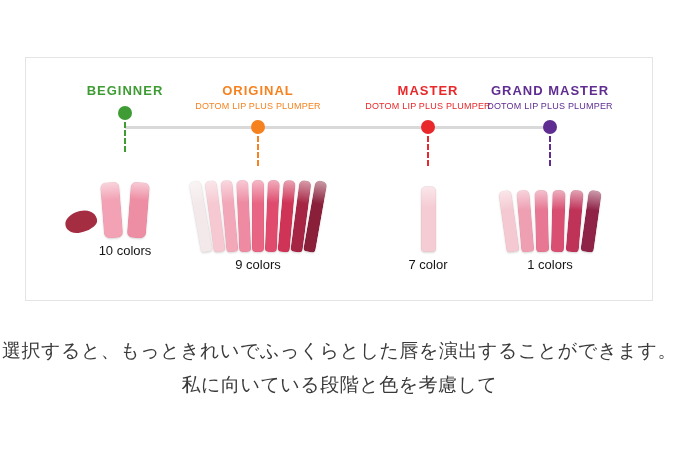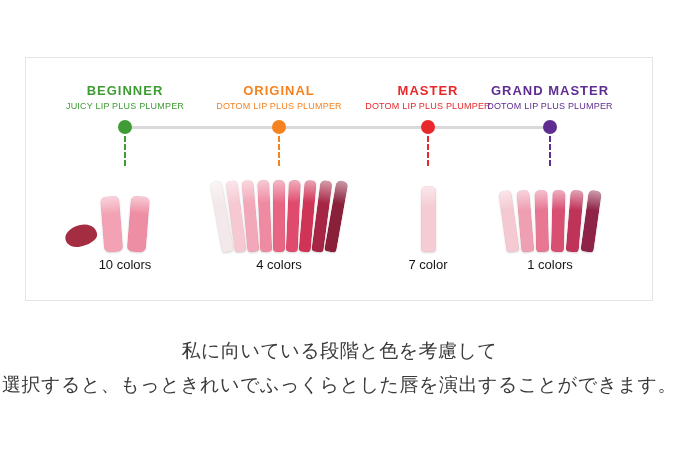--- a/index.html
+++ b/index.html
@@ -60,52 +60,51 @@
   }
 </style>
 </head>
 <body>
 
 <div class="panel"></div>
 <div class="timeline-line"></div>
 
 <div class="stage" data-stage="0" style="left: 35px; --c: #3f9c35;">
   <div class="title">BEGINNER</div>
-  <div class="subtitle">JUICY LIP PLUS PLUMPER</div>
   <div class="dot"></div>
   <div class="dash"></div>
   <div class="products">
     <div class="swatch" style="background: rgb(160, 34, 56);"></div>
     <div class="tubes">
         <div class="tube" style="background-color: rgb(242, 162, 180); transform: rotate(-4.5deg);"></div>
         <div class="tube" style="background-color: rgb(238, 142, 164); transform: rotate(4.5deg);"></div>
       </div>
   </div>
   <div class="count">10 colors</div>
 </div>
 
-<div class="stage" data-stage="1" style="left: 189px; --c: #f6821f;">
+<div class="stage" data-stage="1" style="left: 168px; --c: #f6821f;">
   <div class="title">ORIGINAL</div>
   <div class="subtitle">DOTOM LIP PLUS PLUMPER</div>
   <div class="dot"></div>
   <div class="dash"></div>
   <div class="products">
     <div class="tubes">
         <div class="tube" style="background-color: rgb(243, 233, 234); transform: rotate(-10deg);"></div>
         <div class="tube" style="background-color: rgb(246, 201, 210); transform: rotate(-7.5deg);"></div>
         <div class="tube" style="background-color: rgb(242, 168, 185); transform: rotate(-5deg);"></div>
         <div class="tube" style="background-color: rgb(238, 138, 162); transform: rotate(-2.5deg);"></div>
         <div class="tube" style="background-color: rgb(232, 102, 132); transform: rotate(0deg);"></div>
         <div class="tube" style="background-color: rgb(224, 74, 109); transform: rotate(2.5deg);"></div>
         <div class="tube" style="background-color: rgb(207, 51, 86); transform: rotate(5deg);"></div>
         <div class="tube" style="background-color: rgb(166, 37, 68); transform: rotate(7.5deg);"></div>
         <div class="tube" style="background-color: rgb(138, 31, 58); transform: rotate(10deg);"></div>
       </div>
   </div>
-  <div class="count">4 colors</div>
+  <div class="count">9 colors</div>
 </div>
 
 <div class="stage" data-stage="2" style="left: 338px; text-align: right; --c: #e8282b;">
   <div class="title">MASTER</div>
   <div class="subtitle">DOTOM LIP PLUS PLUMPER</div>
   <div class="dot"></div>
   <div class="dash"></div>
   <div class="products">
     <div class="tubes">
         <div class="tube" style="background-color: rgb(245, 204, 212); transform: rotate(0deg);"></div>
@@ -126,15 +125,15 @@
         <div class="tube" style="background-color: rgb(231, 119, 147); transform: rotate(-1.6deg);"></div>
         <div class="tube" style="background-color: rgb(217, 79, 114); transform: rotate(1.6deg);"></div>
         <div class="tube" style="background-color: rgb(192, 51, 89); transform: rotate(4.8deg);"></div>
         <div class="tube" style="background-color: rgb(143, 35, 71); transform: rotate(8deg);"></div>
       </div>
   </div>
   <div class="count">1 colors</div>
 </div>
 
 <div class="caption">
+  <div>選択すると、もっときれいでふっくらとした唇を演出することができます。</div>
   <div>私に向いている段階と色を考慮して</div>
-  <div>選択すると、もっときれいでふっくらとした唇を演出することができます。</div>
 </div>
 
 </body></html>

